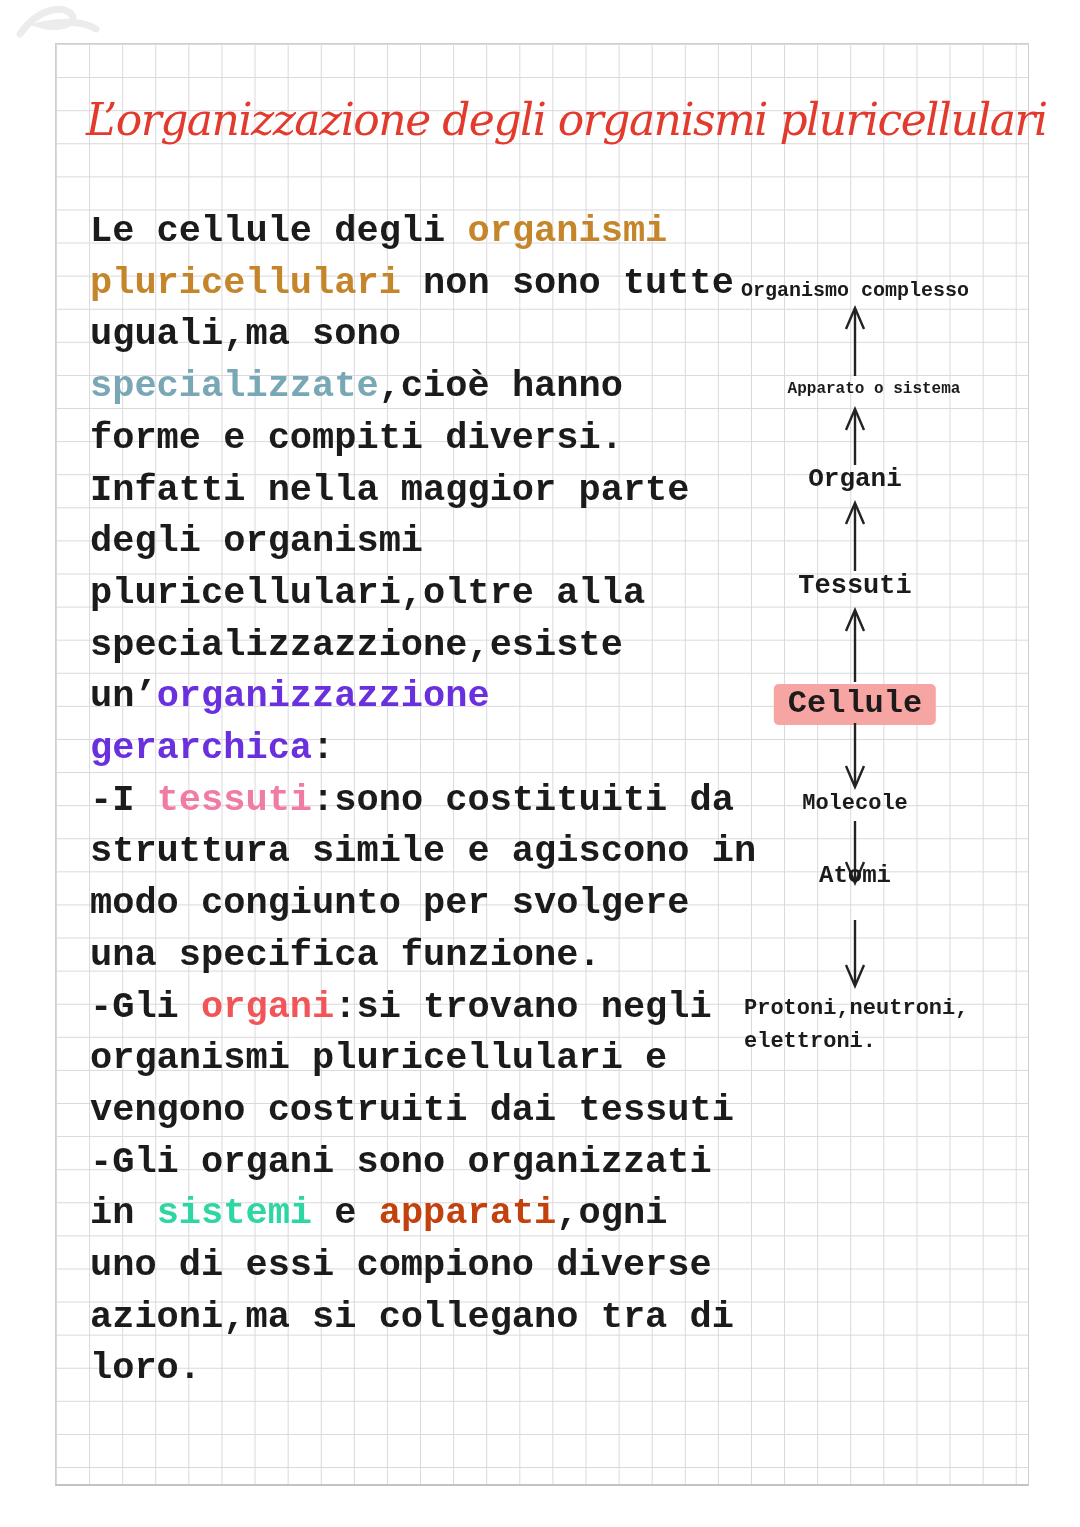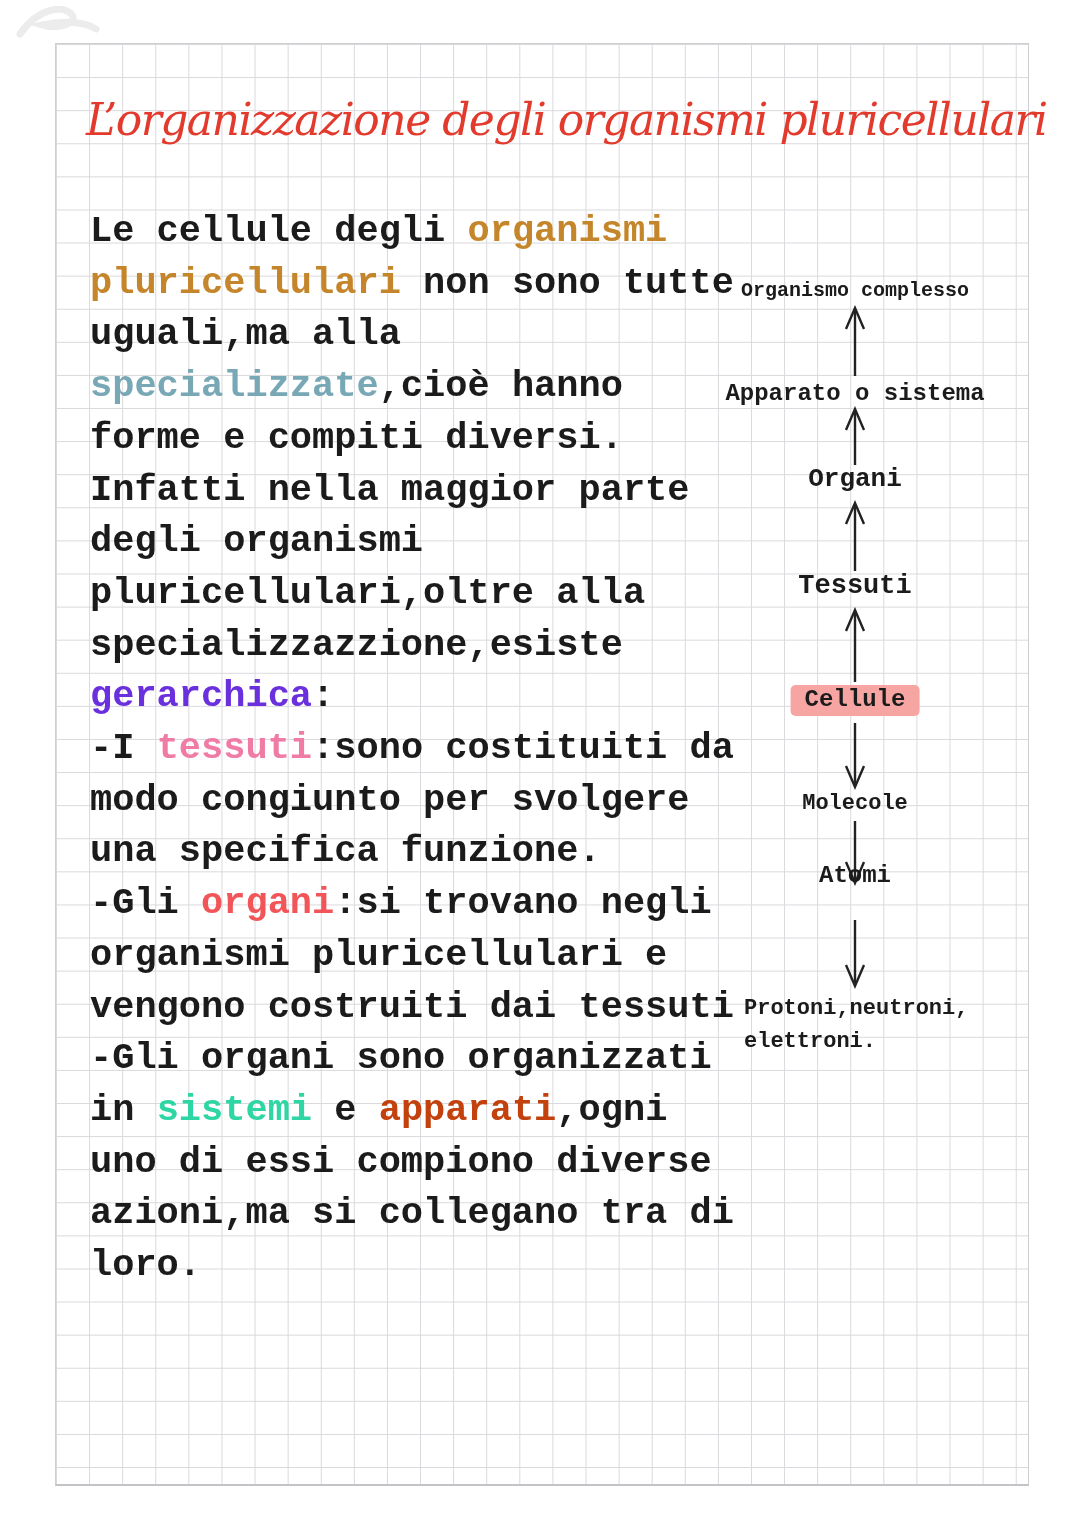--- a/index.html
+++ b/index.html
@@ -78,29 +78,31 @@
     <path d="M8 32 C 26 6, 52 2, 60 13 C 66 21, 46 28, 30 23 C 52 18, 74 20, 84 27" stroke="#ececec" stroke-width="7" fill="none" stroke-linecap="round"></path>
   </svg>
 
   <div class="grid"></div>
 
   <div class="title">L’organizzazione degli organismi pluricellulari</div>
 
   <div class="body-text">
       <div class="line"><span>Le cellule degli </span><span style="color: rgb(197, 134, 43);">organismi</span></div>
       <div class="line"><span style="color: rgb(197, 134, 43);">pluricellulari</span><span> non sono tutte</span></div>
-      <div class="line"><span>uguali,ma alla</span></div>
+      <div class="line"><span>uguali,ma sono</span></div>
       <div class="line"><span style="color: rgb(120, 167, 181);">specializzate</span><span>,cioè hanno</span></div>
       <div class="line"><span>forme e compiti diversi.</span></div>
       <div class="line"><span>Infatti nella maggior parte</span></div>
       <div class="line"><span>degli organismi</span></div>
       <div class="line"><span>pluricellulari,oltre alla</span></div>
       <div class="line"><span>specializzazzione,esiste</span></div>
+      <div class="line"><span>un’</span><span style="color: rgb(107, 48, 221);">organizzazzione</span></div>
       <div class="line"><span style="color: rgb(107, 48, 221);">gerarchica</span><span>:</span></div>
       <div class="line"><span>-I </span><span style="color: rgb(240, 123, 165);">tessuti</span><span>:sono costituiti da</span></div>
+      <div class="line"><span>struttura simile e agiscono in</span></div>
       <div class="line"><span>modo congiunto per svolgere</span></div>
       <div class="line"><span>una specifica funzione.</span></div>
       <div class="line"><span>-Gli </span><span style="color: rgb(242, 85, 88);">organi</span><span>:si trovano negli</span></div>
       <div class="line"><span>organismi pluricellulari e</span></div>
       <div class="line"><span>vengono costruiti dai tessuti</span></div>
       <div class="line"><span>-Gli organi sono organizzati</span></div>
       <div class="line"><span>in </span><span style="color: rgb(45, 214, 163);">sistemi</span><span> e </span><span style="color: #c2410c;">apparati</span><span>,ogni</span></div>
       <div class="line"><span>uno di essi compiono diverse</span></div>
       <div class="line"><span>azioni,ma si collegano tra di</span></div>
       <div class="line"><span>loro.</span></div>
@@ -110,21 +112,21 @@
 
     <div class="dnode" style="top:279px;font-size:20px;">Organismo complesso</div>
 
     <div class="arrow-slot" style="top:305px;height:72px;">
         <svg width="28" height="72" viewBox="0 0 28 72">
           <path d="M14 5 L14 71" stroke="#222" stroke-width="2.4" fill="none"></path>
           <path d="M5 24 L14 3 L23 24" stroke="#222" stroke-width="2.4" fill="none"></path>
         </svg>
       </div>
 
-    <div class="dnode" style="top:380px;font-size:24px;">Apparato o sistema</div>
+    <div class="dnode" style="top:380px;font-size:16px;margin-left:19px;">Apparato o sistema</div>
 
     <div class="arrow-slot" style="top:406px;height:60px;">
         <svg width="28" height="60" viewBox="0 0 28 60">
           <path d="M14 5 L14 59" stroke="#222" stroke-width="2.4" fill="none"></path>
           <path d="M5 24 L14 3 L23 24" stroke="#222" stroke-width="2.4" fill="none"></path>
         </svg>
       </div>
 
     <div class="dnode" style="top:465px;font-size:26px;">Organi</div>
 
@@ -137,21 +139,21 @@
 
     <div class="dnode" style="top:571px;font-size:27px;">Tessuti</div>
 
     <div class="arrow-slot" style="top:607px;height:76px;">
         <svg width="28" height="76" viewBox="0 0 28 76">
           <path d="M14 5 L14 75" stroke="#222" stroke-width="2.4" fill="none"></path>
           <path d="M5 24 L14 3 L23 24" stroke="#222" stroke-width="2.4" fill="none"></path>
         </svg>
       </div>
 
-    <div class="dnode" style="top:686px;font-size:24px;">
+    <div class="dnode" style="top:686px;font-size:32px;">
       <span class="hl">Cellule</span>
     </div>
 
     <div class="arrow-slot" style="top:722px;height:68px;">
         <svg width="28" height="68" viewBox="0 0 28 68">
           <path d="M14 1 L14 63" stroke="#222" stroke-width="2.4" fill="none"></path>
           <path d="M5 44 L14 65 L23 44" stroke="#222" stroke-width="2.4" fill="none"></path>
         </svg>
       </div>
 

